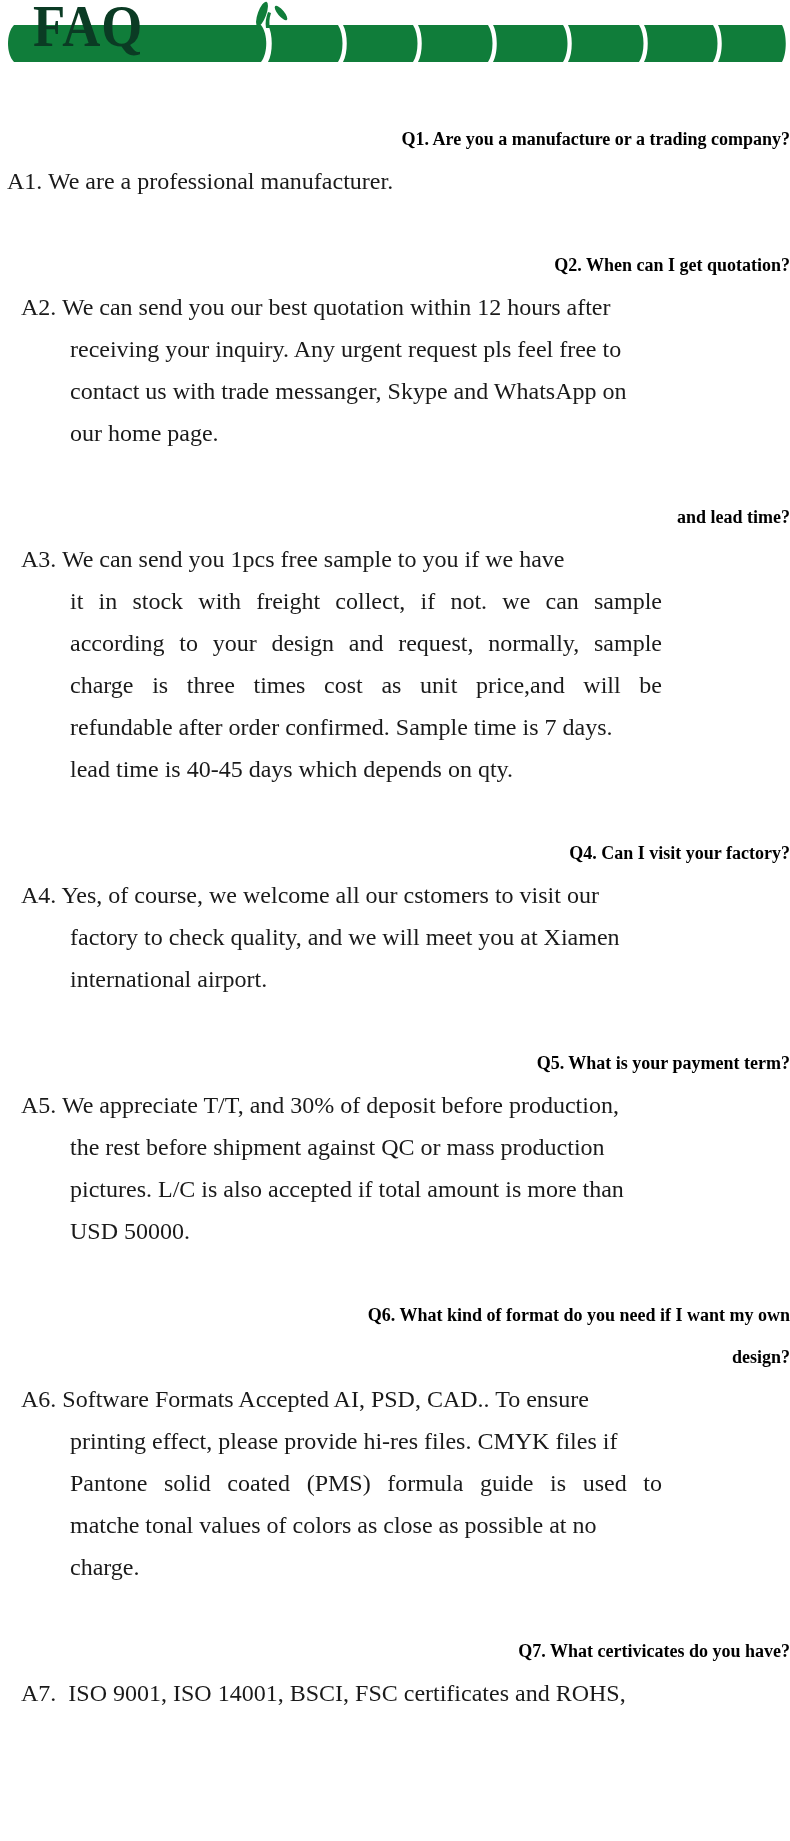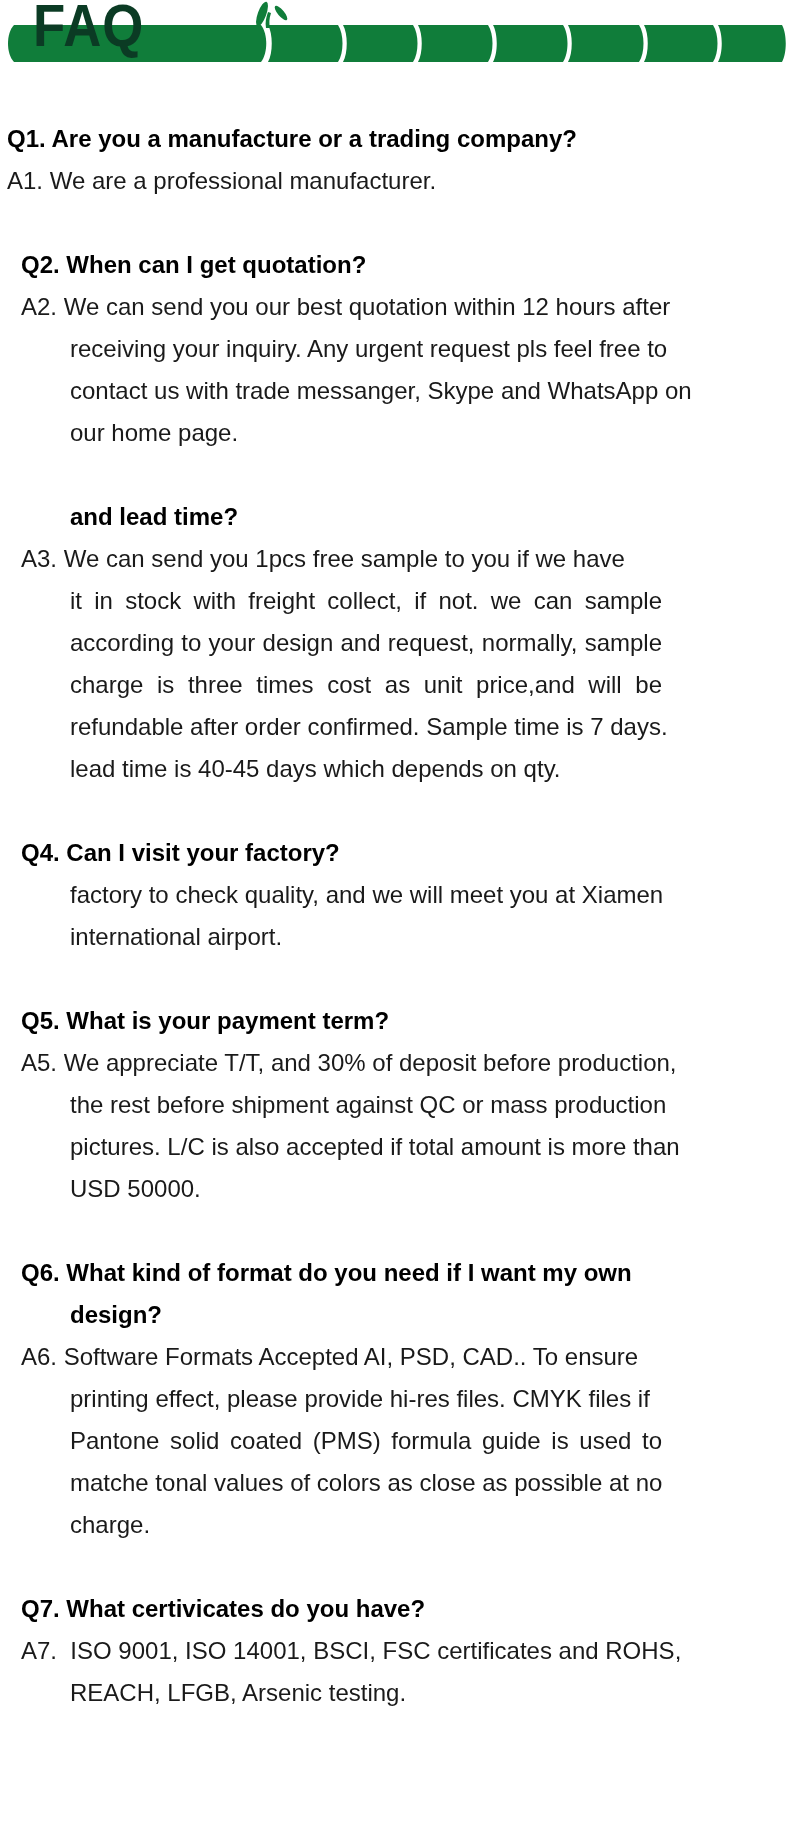--- a/index.html
+++ b/index.html
@@ -2,44 +2,45 @@
 <html><head>
 <meta charset="utf-8">
 <style>
   html, body { margin: 0; padding: 0; background: #ffffff; }
   .page {
     position: relative;
     width: 790px;
     height: 1841px;
     background: #ffffff;
     overflow: hidden;
-    font-family: Liberation Sans, sans-serif;
+    font-family: Liberation Serif, serif;
   }
   .banner-wrap { position: relative; width: 790px; height: 70px; }
   .banner-wrap svg { display: block; }
   .faq-title {
     position: absolute;
     left: 33px;
     top: -4px;
     font-size: 60px;
     font-weight: bold;
     line-height: 1;
     letter-spacing: 1px;
     transform: scaleX(0.88);
     transform-origin: left top;
     white-space: pre;
   }
   main.faq-list { padding: 48px 0 0 7px; }
   section.faq-item + section.faq-item { margin-top: 42px; margin-left: 14px; }
   .q-line {
-    font-size: 24px;
+    font-size: 18px;
     font-weight: bold;
     line-height: 42px;
     white-space: pre;
     color: #000000;
+    text-align: right;
   }
   .a-line {
     font-size: 24px;
     line-height: 42px;
     white-space: pre;
     color: #1a1a1a;
   }
   .cont { margin-left: 49px; }
   .spread {
     white-space: normal;
@@ -90,20 +91,21 @@
         <div class="q-line cont">and lead time?</div>
         <div class="a-line">A3. We can send you 1pcs free sample to you if we have</div>
         <div class="a-line cont spread">it in stock with freight collect, if not. we can sample</div>
         <div class="a-line cont spread">according to your design and request, normally, sample</div>
         <div class="a-line cont spread">charge is three times cost as unit price,and will be</div>
         <div class="a-line cont">refundable after order confirmed. Sample time is 7 days.</div>
         <div class="a-line cont">lead time is 40-45 days which depends on qty.</div>
       </section>
       <section class="faq-item">
         <div class="q-line">Q4. Can I visit your factory?</div>
+        <div class="a-line">A4. Yes, of course, we welcome all our cstomers to visit our</div>
         <div class="a-line cont">factory to check quality, and we will meet you at Xiamen</div>
         <div class="a-line cont">international airport.</div>
       </section>
       <section class="faq-item">
         <div class="q-line">Q5. What is your payment term?</div>
         <div class="a-line">A5. We appreciate T/T, and 30% of deposit before production,</div>
         <div class="a-line cont">the rest before shipment against QC or mass production</div>
         <div class="a-line cont">pictures. L/C is also accepted if total amount is more than</div>
         <div class="a-line cont">USD 50000.</div>
       </section>
@@ -112,17 +114,16 @@
         <div class="q-line cont">design?</div>
         <div class="a-line">A6. Software Formats Accepted AI, PSD, CAD.. To ensure</div>
         <div class="a-line cont">printing effect, please provide hi-res files. CMYK files if</div>
         <div class="a-line cont spread">Pantone solid coated (PMS) formula guide is used to</div>
         <div class="a-line cont">matche tonal values of colors as close as possible at no</div>
         <div class="a-line cont">charge.</div>
       </section>
       <section class="faq-item">
         <div class="q-line">Q7. What certivicates do you have?</div>
         <div class="a-line">A7.  ISO 9001, ISO 14001, BSCI, FSC certificates and ROHS,</div>
-        <div class="a-line cont">REACH, LFGB, Arsenic testing.</div>
       </section>
     </main>
 
 </div>
 
 </body></html>

